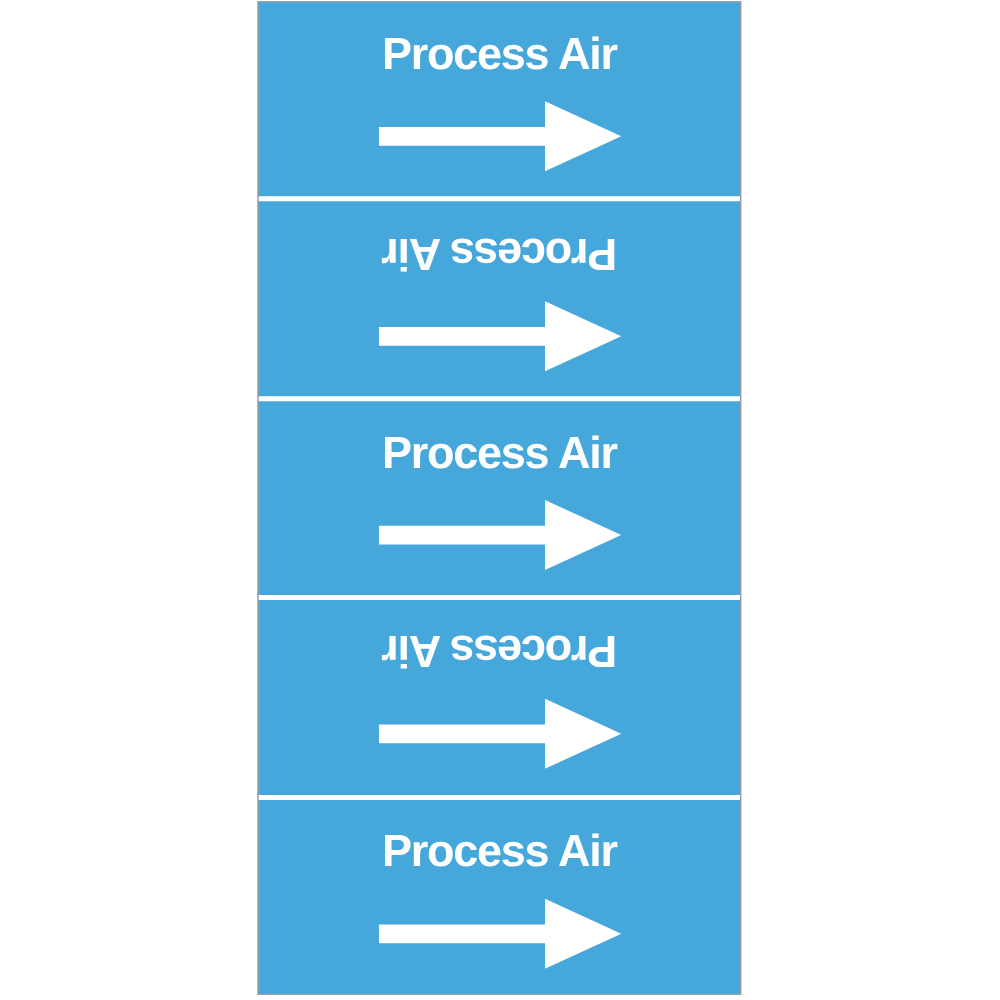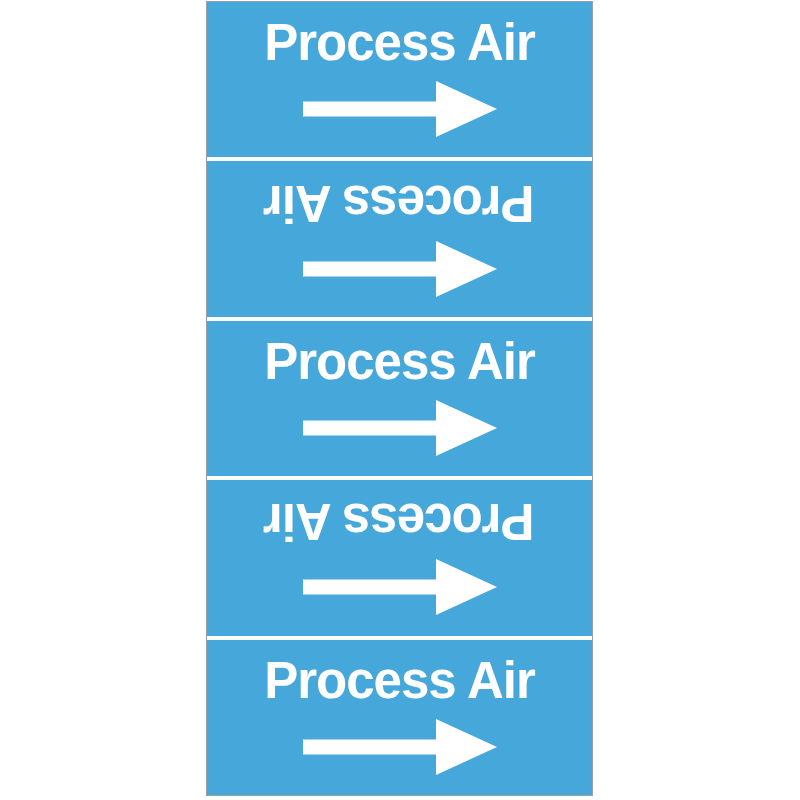--- a/index.html
+++ b/index.html
@@ -37,21 +37,21 @@
     justify-content: center;
     gap: 17px;
     overflow: hidden;
   }
   .band + .band {
     border-top: 4px solid #ffffff;
   }
   .band-text {
     color: #ffffff;
     font-weight: bold;
-    font-size: 51px;
+    font-size: 36px;
     line-height: 42px;
     letter-spacing: -1px;
     white-space: nowrap;
     transform-origin: 50% 50%;
   }
   .band.inverted .band-text {
     transform: rotate(180deg);
   }
   .arrow {
     width: 194px;

